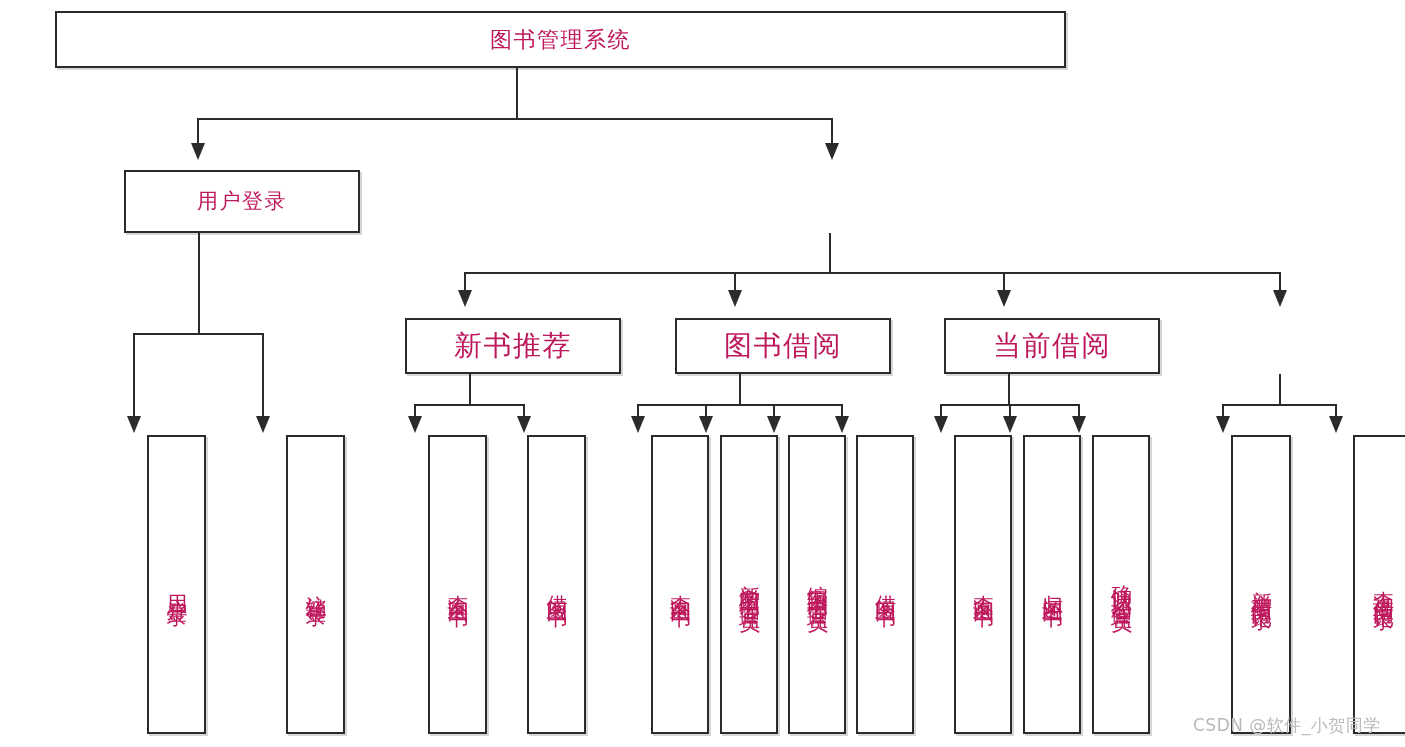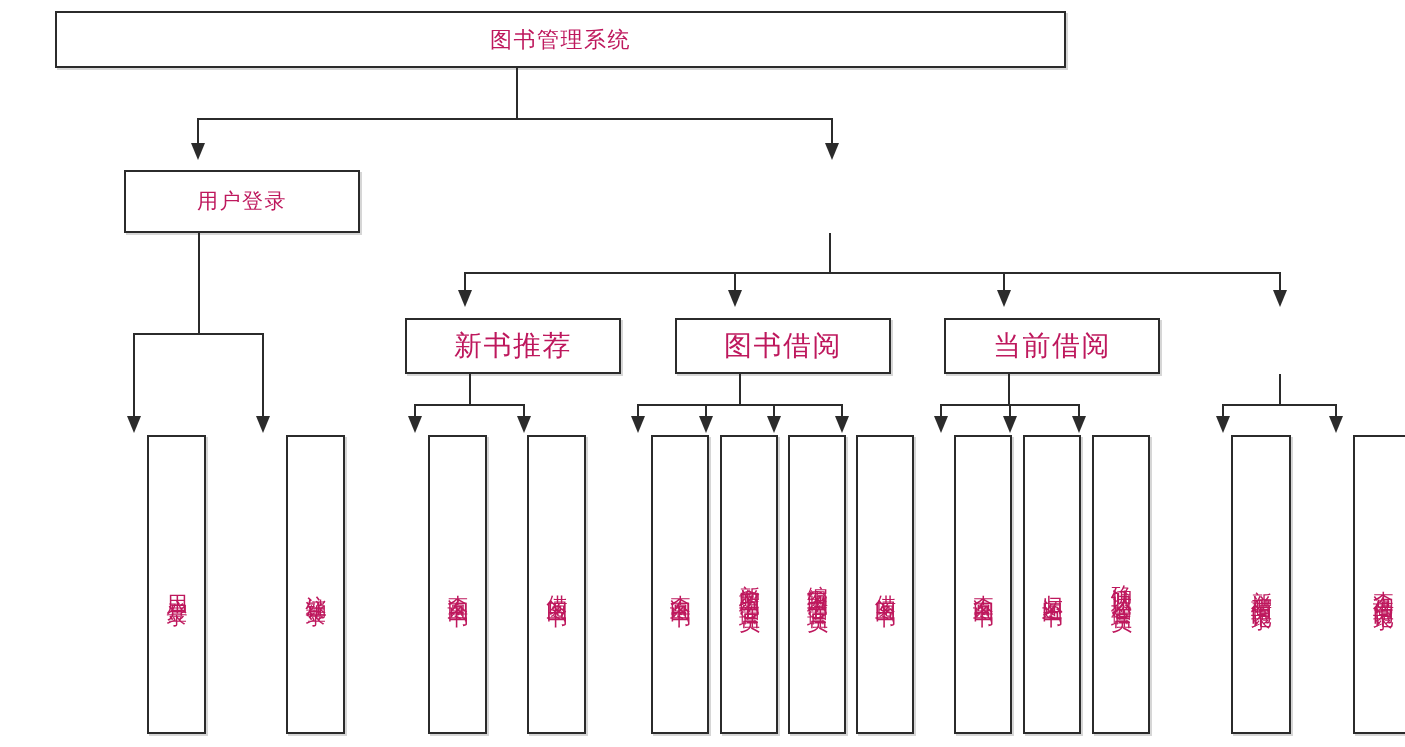--- a/index.html
+++ b/index.html
@@ -209,14 +209,15 @@
     <span class="label">确认归还（管理员）</span>
   </div>
 
   <div class="node v shadowed" style="left:1188px;top:435px;width:60px;height:299px;">
     <span class="label">新增借阅记录</span>
   </div>
   <div class="node v shadowed" style="left:1310px;top:435px;width:60px;height:299px;">
     <span class="label">查询借阅记录</span>
   </div>
 
+  <div id="watermark" style="left:1193px;top:714px;">CSDN @软件_小贺同学</div>
 
 </div>
 
 </body></html>

